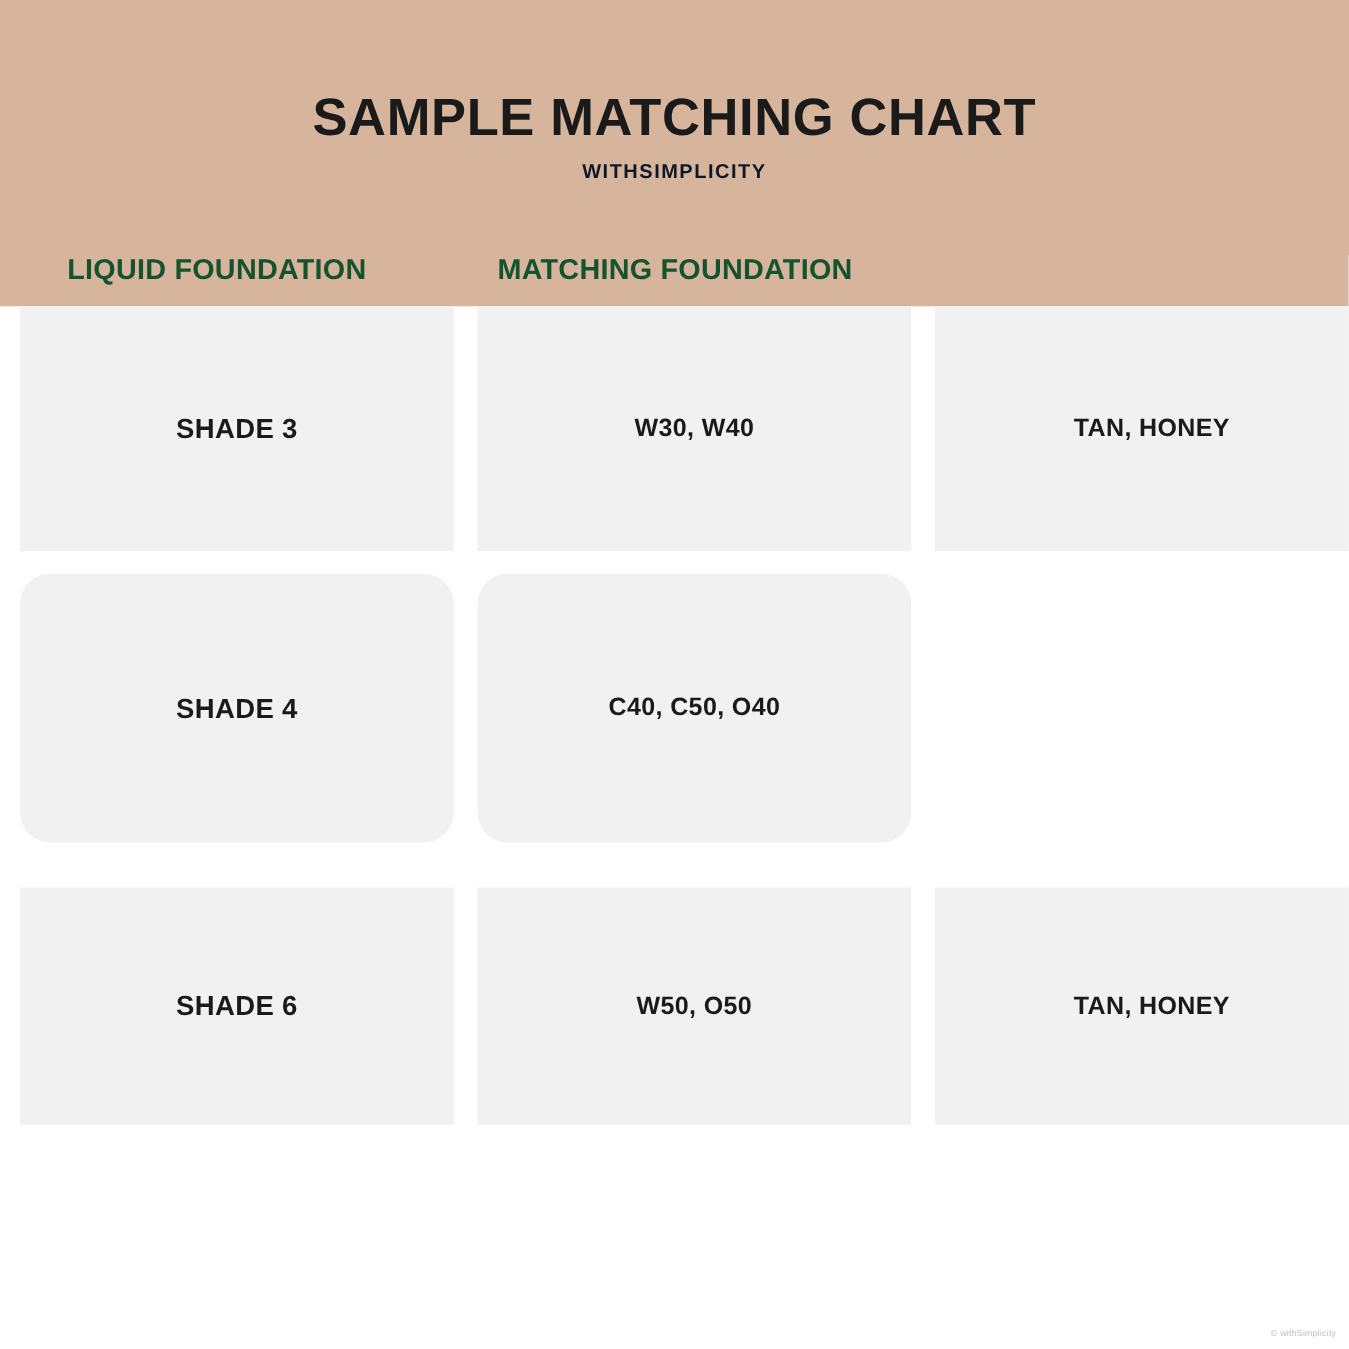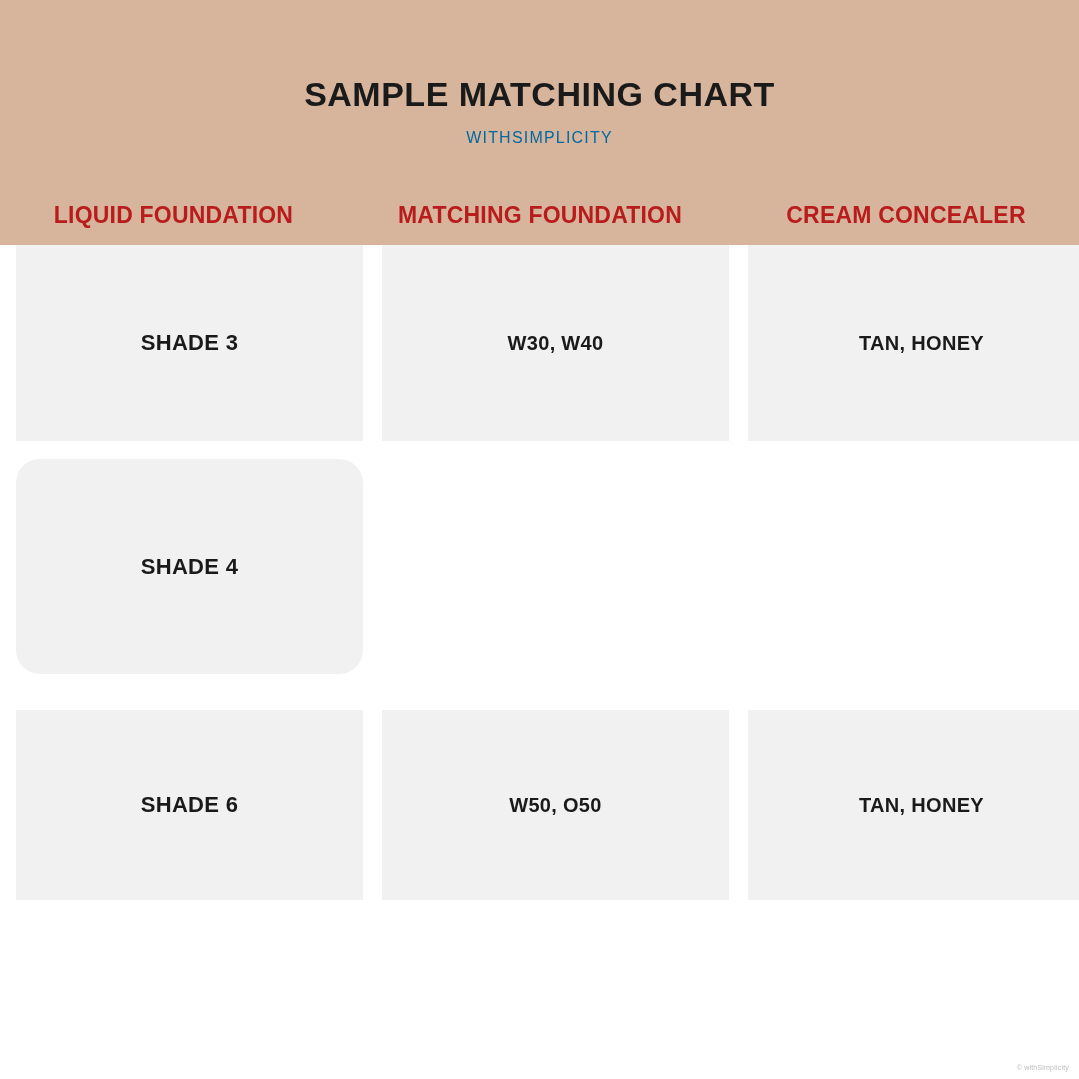--- a/index.html
+++ b/index.html
@@ -27,48 +27,48 @@
     width: 1079px;
     height: 245px;
     background: #d7b49c;
   }
   .chart-title {
     position: absolute;
     left: 0;
     top: 64px;
     width: 1079px;
     text-align: center;
-    font-size: 34px;
+    font-size: 42px;
     font-weight: bold;
     letter-spacing: 0.5px;
     color: #1a1a1a;
     line-height: 60px;
   }
   .chart-subtitle {
     position: absolute;
     left: 0;
     top: 129px;
     width: 1079px;
     text-align: center;
     font-size: 16px;
-    font-weight: normal;
+    font-weight: bold;
     letter-spacing: 1.2px;
-    color: #0369a1;
+    color: #0f172a;
   }
   .col-headers {
     position: absolute;
     left: 0;
     top: 198px;
     width: 1079px;
     display: flex;
   }
   .col-header {
     font-size: 23px;
     font-weight: bold;
-    color: #b91c1c;
+    color: #14532d;
     text-align: center;
     letter-spacing: 0.2px;
     line-height: 34px;
   }
   .col-header.c0 { width: 347px; }
   .col-header.c1 { width: 386px; }
   .col-header.c2 { width: 346px; }
 
   
   .grid {
@@ -136,34 +136,34 @@
 <div class="page">
 
   <div class="header-band"></div>
 
   <div class="chart-title">SAMPLE MATCHING CHART</div>
   <div class="chart-subtitle">WITHSIMPLICITY</div>
 
   <div class="col-headers">
     <div class="col-header c0">LIQUID FOUNDATION</div>
     <div class="col-header c1">MATCHING FOUNDATION</div>
-    <div class="col-header c2">CREAM CONCEALER</div>
   </div>
 
   <div class="grid">
 
     <div class="row r0">
       <div class="cell c0 shade">SHADE 3</div>
       <div class="cell c1">W30, W40</div>
       <div class="cell c2">TAN, HONEY</div>
     </div>
     <div class="row-gap"></div>
 
     <div class="row r1">
       <div class="cell c0 shade">SHADE 4</div>
+      <div class="cell c1">C40, C50, O40</div>
     </div>
     <div class="row-gap"></div>
 
     <div class="row-gap"></div>
 
     <div class="row r3">
       <div class="cell c0 shade">SHADE 6</div>
       <div class="cell c1">W50, O50</div>
       <div class="cell c2">TAN, HONEY</div>
     </div>

